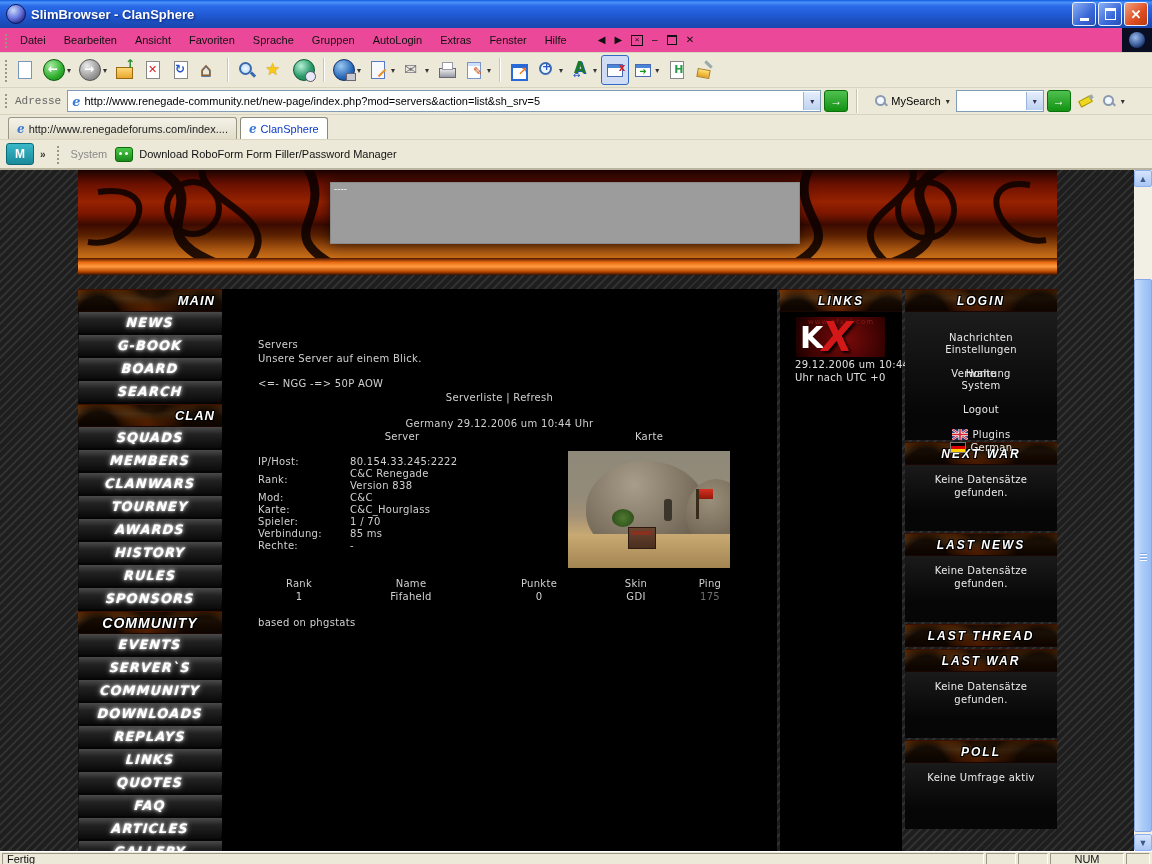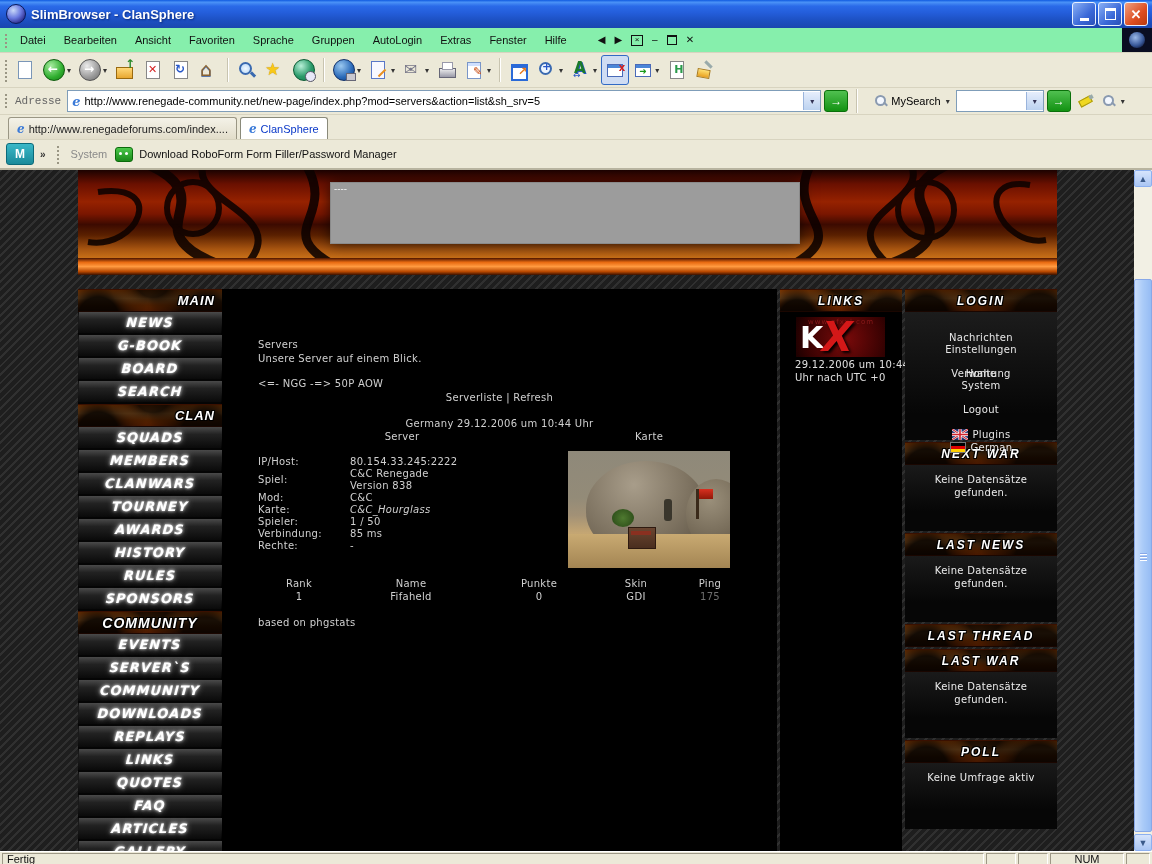--- a/index.html
+++ b/index.html
@@ -12,21 +12,21 @@
   .wtitle{color:#fff;font-weight:bold;font-size:13px;text-shadow:1px 1px 2px #0a2a7a;flex:1;}
   .winbtns{display:flex;gap:2px;}
   .wbtn{width:22px;height:22px;border-radius:3px;border:1px solid #e8f0ff;display:flex;align-items:center;justify-content:center;}
   .wbtn.blue{background:linear-gradient(135deg,#8ab0f5,#3a68d8 60%,#2a50b8);}
   .wbtn.red{background:linear-gradient(135deg,#f0a080,#dd4d20 60%,#b83a10);}
   .g-min{width:9px;height:3px;background:#fff;margin-top:10px;}
   .g-restore{width:9px;height:8px;border:1px solid #fff;border-top-width:3px;background:transparent;}
   .g-close{color:#fff;font-weight:bold;font-size:13px;line-height:1;}
 
   
-  .menubar{height:24px;background:#86efac;display:flex;align-items:center;border-bottom:1px solid #d8d4c0;}
+  .menubar{height:24px;background:#ec4899;display:flex;align-items:center;border-bottom:1px solid #d8d4c0;}
   .grip{width:5px;height:70%;margin:0 3px;background-image:radial-gradient(circle,#9a9684 1px,transparent 1.3px);background-size:4px 4px;background-position:1px 1px;}
   .mitem{padding:3px 9px;color:#111;cursor:default;}
   .mdigroup{display:flex;align-items:center;gap:9px;margin-left:14px;padding-left:8px;color:#111;}
   .mdib{font-size:10px;line-height:1;}
   .ico-closeall{width:10px;height:9px;border:1px solid #111;font-size:8px;line-height:8px;text-align:center;display:inline-block;}
   .ico-res{width:8px;height:7px;border:1px solid #111;border-top-width:2px;display:inline-block;}
   .menuspring{flex:1;}
   .brandbox{width:30px;height:24px;background:#0a0e22;display:flex;align-items:center;justify-content:center;}
   .brandglobe{width:16px;height:16px;border-radius:50%;background:radial-gradient(circle at 40% 35%,#9ab8e8,#3a5a9a 55%,#101c40 85%);}
 
@@ -402,29 +402,29 @@
           <div class="ml" style="left:36px;top:50px;">Servers</div>
           <div class="ml" style="left:36px;top:64px;">Unsere Server auf einem Blick.</div>
           <div class="ml" style="left:36px;top:89px;">&lt;=- NGG -=&gt; 50P AOW</div>
           <div class="ml mcenter" style="top:103px;">Serverliste | Refresh</div>
           <div class="ml mcenter" style="top:129px;">Germany 29.12.2006 um 10:44 Uhr</div>
           <div class="ml" style="left:60px;top:142px;width:240px;text-align:center;">Server</div>
           <div class="ml" style="left:346px;top:142px;width:162px;text-align:center;">Karte</div>
 
           <div class="ml" style="left:36px;top:167px;">IP/Host:</div>
           <div class="ml" style="left:128px;top:167px;">80.154.33.245:2222</div>
-          <div class="ml" style="left:36px;top:185px;">Spiel:</div>
+          <div class="ml" style="left:36px;top:185px;">Rank:</div>
           <div class="ml" style="left:128px;top:179px;">C&amp;C Renegade</div>
           <div class="ml" style="left:128px;top:191px;">Version 838</div>
           <div class="ml" style="left:36px;top:203px;">Mod:</div>
           <div class="ml" style="left:128px;top:203px;">C&amp;C</div>
           <div class="ml" style="left:36px;top:215px;">Karte:</div>
-          <div class="ml" style="left:128px;top:215px;font-style:italic;">C&amp;C_Hourglass</div>
+          <div class="ml" style="left:128px;top:215px;">C&amp;C_Hourglass</div>
           <div class="ml" style="left:36px;top:227px;">Spieler:</div>
-          <div class="ml" style="left:128px;top:227px;">1 / 50</div>
+          <div class="ml" style="left:128px;top:227px;">1 / 70</div>
           <div class="ml" style="left:36px;top:239px;">Verbindung:</div>
           <div class="ml" style="left:128px;top:239px;">85 ms</div>
           <div class="ml" style="left:36px;top:251px;">Rechte:</div>
           <div class="ml" style="left:128px;top:251px;">-</div>
 
           <div class="mapimg">
             <div class="rock1"></div>
             <div class="rock2"></div>
             <div class="ground"></div>
             <div class="bush"></div>

